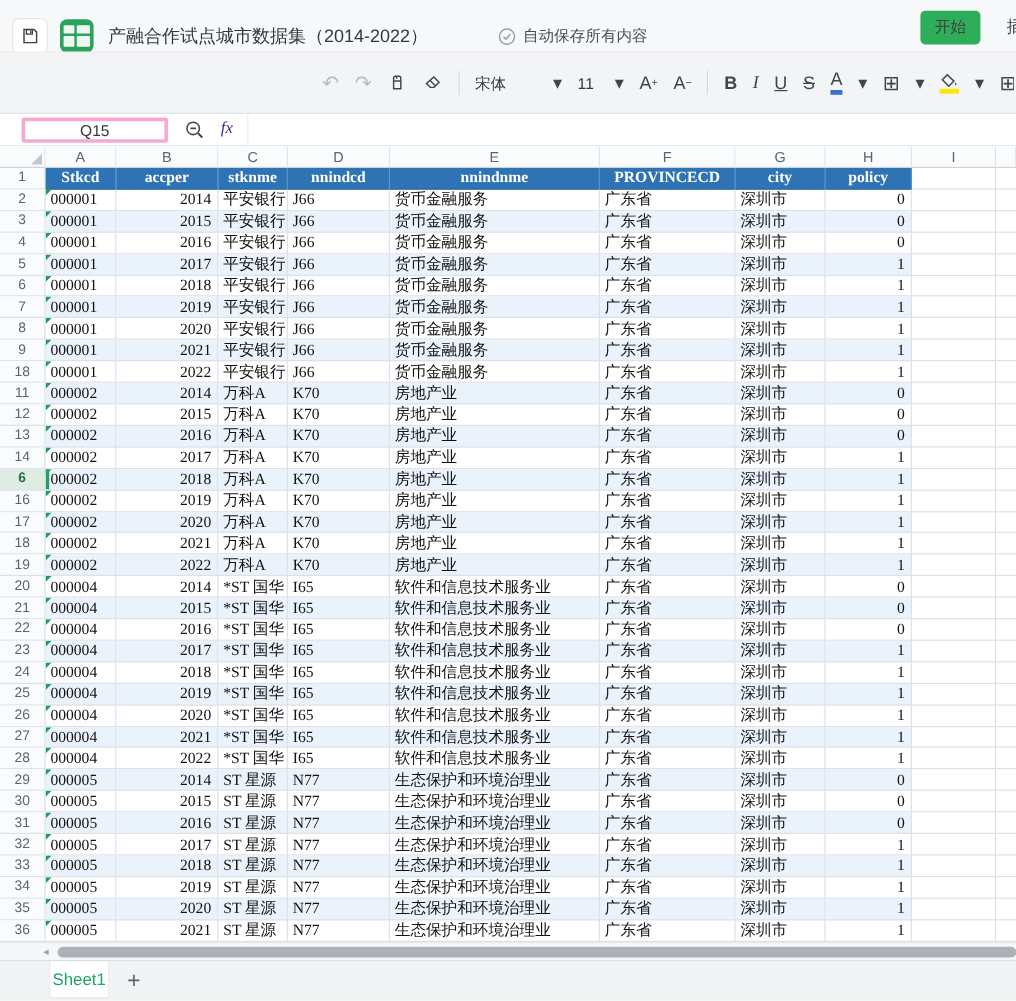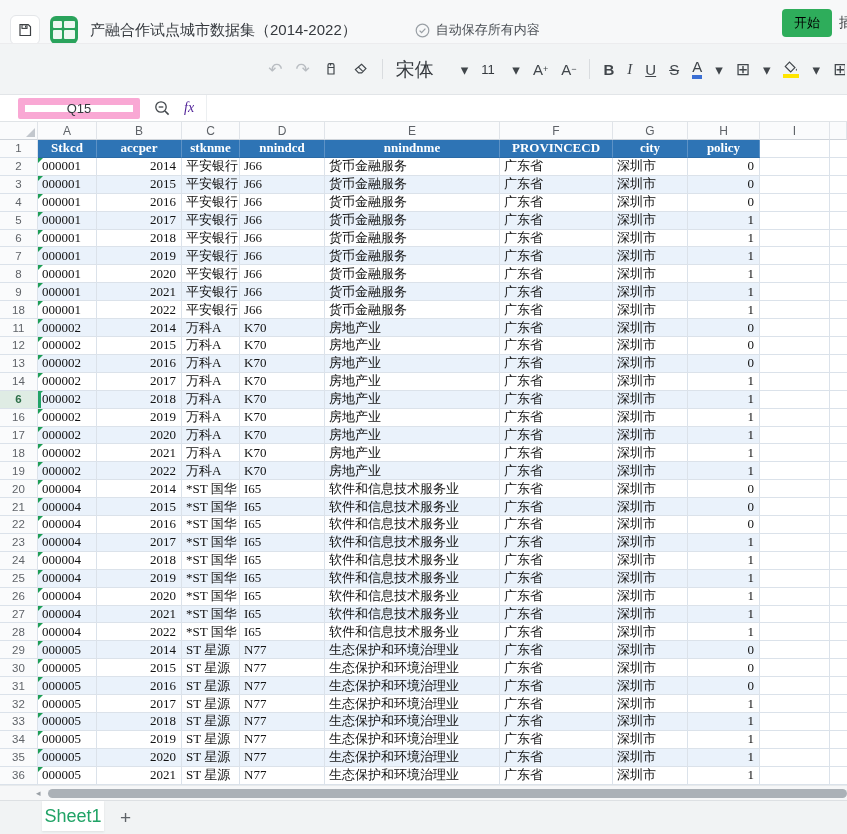--- a/index.html
+++ b/index.html
@@ -11,43 +11,43 @@
   .titlebar { height:44px; background:#f7f8f9; display:flex; align-items:center;
     padding:17px 0 0 10px; border-bottom:1px solid #ececee; overflow:hidden; position:relative; }
   .docbtn { width:30px; height:30px; background:#fff; border:1px solid #e4e6e9; border-radius:6px;
     display:flex; align-items:center; justify-content:center; }
   .appicon { width:28px; height:28px; border-radius:6px; background:#2aa35c; margin-left:10px;
     display:grid; grid-template-columns:9px 11px; grid-template-rows:7px 9px; gap:2px;
     align-content:center; justify-content:center; }
   .appicon span { background:rgba(255,255,255,.92); border-radius:1px; }
   .doc-title { margin-left:12px; font-size:15px; color:#35393e; }
   .autosave { display:flex; align-items:center; margin-left:58px; color:#4a4f55; font-size:13px; gap:6px;justify-content:flex-end; }
-  .start-btn { position:absolute; right:15px; top:9px; background:#2ead5b; color:#000000; border:none;
+  .start-btn { position:absolute; right:30px; top:9px; background:#2ead5b; color:#404040; border:none;
     border-radius:4px; font-size:13px; padding:5px 12px; cursor:pointer; }
   .menu-partial { position:absolute; right:-8px; top:14px; font-size:14px; color:#3c4043; width:16px; overflow:hidden; }
 
   
   .toolbar { height:51px; background:#f2f4f5; border-bottom:1px solid #e2e5e8;
     display:flex; align-items:center; justify-content:flex-end; gap:13px; padding-right:2px; overflow:hidden; }
   .tb { color:#41464b; font-size:15px; display:flex; align-items:center; line-height:1; }
   .tb.dim { color:#b9bdc2; font-size:17px; }
   .vsep { width:1px; height:20px; background:#d9dcdf; }
-  .fontname { font-size:19px; color:#35393e; width:52px; }
+  .fontname { font-size:13px; color:#35393e; width:52px; }
   .fontsize { font-size:13px; color:#35393e; width:18px; text-align:center; }
   .tb sup { font-size:9px; }
   .tb.bold { font-weight:bold; }
   .tb.ital { font-style:italic; font-family:"Liberation Serif",serif; }
   .tb.und { text-decoration:underline; }
   .tb.strike { text-decoration:line-through; }
   .swatched { position:relative; padding-bottom:5px; }
   .swatched .bar { position:absolute; left:0; right:0; bottom:0; height:4px; }
 
   
   .fbar { height:27px; background:#fff; border-bottom:1px solid #e0e4e7; display:flex; align-items:center; }
-  .namebox { width:122px; height:21px; margin-left:18px; border:7px solid #f9a8d4; border-radius:2px;
+  .namebox { width:122px; height:21px; margin-left:18px; border:3px solid #f9a8d4; border-radius:2px;
     background:#fff; font-size:13px; color:#35393e; display:flex; align-items:center; justify-content:center; }
   .fico { margin-left:14px; display:flex; align-items:center; }
   .fx { margin-left:13px; font-family:"Liberation Serif",serif; font-style:italic; font-size:14px; color:#4c1d95; }
   .finput { flex:1; height:100%; margin-left:12px; border-left:1px solid #eceff1; }
 
   
   .grid { height:663px; overflow:hidden; background:#fff; }
   .g-row { display:flex; height:17.92px; }
   .colhead-row { display:flex; height:18px; }
   .gc { border-right:1px solid #dbe2ea; border-bottom:1px solid #dbe2ea; overflow:hidden;
@@ -75,22 +75,22 @@
 
   
   .hscroll { height:15px; background:#f6f7f8; position:relative; border-top:1px solid #e7eaec; }
   .hscroll .arrow { position:absolute; left:36px; top:2px; font-size:9px; color:#9aa0a6; }
   .hscroll .thumb { position:absolute; left:48px; right:0; top:3px; height:9px;
     background:#abb1b7; border-radius:5px; }
 
   
   .sheetbar { height:34px; background:#f1f3f4; border-top:1px solid #dde0e3;
     display:flex; align-items:center; }
-  .sheettab { margin-left:42px; width:62px; height:30px; background:#fff; align-self:flex-start;
-    display:flex; align-items:center; justify-content:center; font-size:18px; color:#21a366;
+  .sheettab { margin-left:42px; width:48px; height:30px; background:#fff; align-self:flex-start;
+    display:flex; align-items:center; justify-content:center; font-size:14px; color:#21a366;
     box-shadow:0 1px 2px rgba(0,0,0,.08); cursor:pointer; }
   .addsheet { margin-left:16px; font-size:19px; color:#5f6368; cursor:pointer; line-height:1; }
 
   svg { display:block; }
 </style>
 </head>
 <body>
 
 <div class="page">
 

